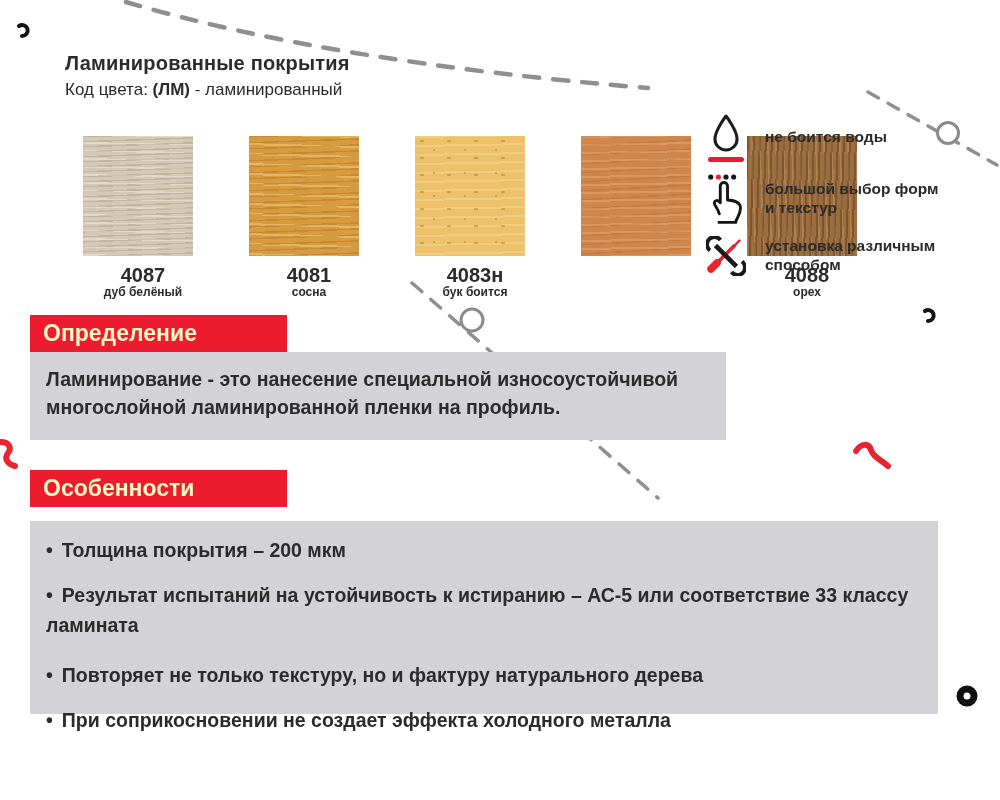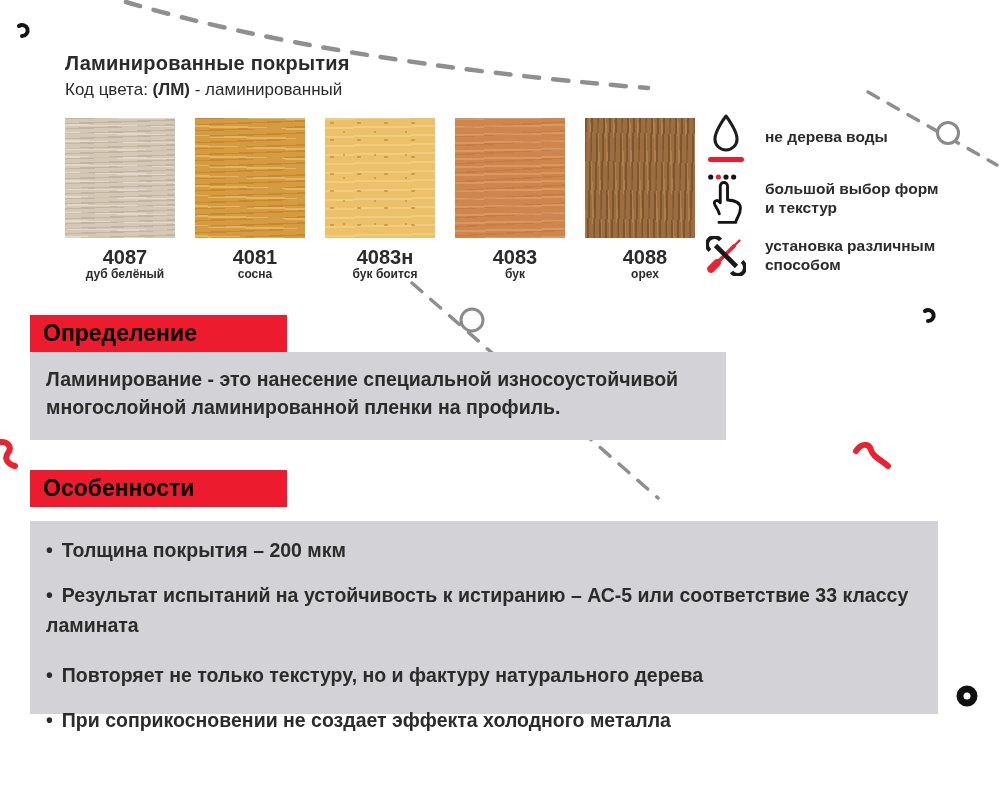--- a/index.html
+++ b/index.html
@@ -8,21 +8,21 @@
   .decor{position:absolute;left:0;top:0;z-index:0;pointer-events:none;}
 
   
   .hdr{position:absolute;left:65px;top:52px;z-index:1;}
   .hdr h1{margin:0;font-size:20px;font-weight:800;letter-spacing:.2px;color:#2b2b2b;}
   .hdr .sub{margin:5px 0 0 0;font-size:17px;font-weight:500;}
   .hdr .sub b{font-weight:800;}
 
   
   .swatches{position:absolute;left:65px;top:118px;z-index:1;display:flex;gap:10px;}
-  .swatch{width:120px;margin:0;text-align:center;}
+  .swatch{width:120px;margin:18px;text-align:center;}
   .tex{width:110px;height:120px;}
   .code{margin-top:9px;font-size:20px;font-weight:800;line-height:1.05;}
   .name{font-size:12px;font-weight:600;line-height:1.15;}
 
   .t1{background-image:repeating-linear-gradient(178deg,rgba(125,110,90,.22) 0 1.5px,transparent 1.5px 5px),
       repeating-linear-gradient(181deg,rgba(255,255,255,.30) 0 1.5px,transparent 1.5px 8px);}
   .t2{background-image:repeating-linear-gradient(178deg,rgba(150,95,20,.28) 0 1.5px,transparent 1.5px 6px),
       repeating-linear-gradient(181.5deg,rgba(255,225,160,.35) 0 2px,transparent 2px 10px);}
   .t3{background-image:radial-gradient(3px 2px at 7px 5px,rgba(170,105,25,.45) 55%,transparent 60%),
       radial-gradient(2.5px 1.5px at 19px 14px,rgba(170,105,25,.38) 55%,transparent 60%),
@@ -35,21 +35,21 @@
 
   
   .benefits{position:absolute;left:703px;top:112px;z-index:1;display:flex;flex-direction:column;gap:11px;width:270px;}
   .brow{display:flex;align-items:center;gap:16px;}
   .bicon{width:46px;display:flex;flex-direction:column;align-items:center;flex:0 0 46px;}
   .redbar{width:36px;height:5px;background:#ec1b2d;border-radius:2.5px;margin-top:3px;}
   .blabel{font-size:15.5px;font-weight:600;line-height:1.22;white-space:pre-line;}
 
   
   .band{position:absolute;left:30px;z-index:1;width:257px;height:37px;background:#ec1b2d;
-        color:#000000;font-size:23px;font-weight:800;line-height:36px;padding-left:13px;box-sizing:border-box;}
+        color:#fef9c3;font-size:23px;font-weight:800;line-height:36px;padding-left:13px;box-sizing:border-box;}
   .panel{position:absolute;left:30px;z-index:1;background:#d3d2d6;box-sizing:border-box;}
   #def-band{top:315px;}
   #def-panel{top:352px;width:696px;height:88px;padding:13px 16px;}
   #def-panel p{margin:0;font-size:19.5px;font-weight:600;line-height:1.45;white-space:pre-line;}
   #feat-band{top:470px;}
   #feat-panel{top:506px;width:908px;height:193px;padding:15px 20px 0 16px;margin-top:15px;}
   .bullet{font-size:19.5px;font-weight:600;line-height:1.5;margin-bottom:16px;}
   .bullet .marker{margin-right:9px;}
   .bullet .btext{white-space:pre-line;}
   .bullet.b2{margin-bottom:21px;}
@@ -94,43 +94,39 @@
     </figure>
     <figure class="swatch">
       <div class="tex t3" style="background-color: rgb(236, 193, 105);"></div>
       <figcaption>
         <div class="code">4083н</div>
         <div class="name">бук боится</div>
       </figcaption>
     </figure>
     <figure class="swatch">
       <div class="tex t4" style="background-color: rgb(208, 133, 74);"></div>
-      <figcaption>
-        <div class="code">4083</div>
-        <div class="name">бук</div>
-      </figcaption>
     </figure>
     <figure class="swatch">
       <div class="tex t5" style="background-color: rgb(156, 109, 63);"></div>
       <figcaption>
         <div class="code">4088</div>
         <div class="name">орех</div>
       </figcaption>
     </figure>
   </section>
 
   <aside class="benefits">
     <div class="brow">
       <div class="bicon">
         <svg width="34" height="42" viewBox="0 0 40 48">
           <path d="M20 4 C20 4 7 21 7 31 a13 13 0 0 0 26 0 C33 21 20 4 20 4 Z" fill="none" stroke="#1d1d1d" stroke-width="3.6" stroke-linejoin="round"></path>
         </svg>
         <div class="redbar"></div>
       </div>
-      <span class="blabel">не дерева воды</span>
+      <span class="blabel">не боится воды</span>
     </div>
     <div class="brow">
       <div class="bicon">
         <svg width="42" height="52" viewBox="0 0 44 54">
           <circle cx="6" cy="4" r="2.7" fill="#141414"></circle>
           <circle cx="14" cy="4" r="2.7" fill="#e82430"></circle>
           <circle cx="22" cy="4" r="2.7" fill="#141414"></circle>
           <circle cx="30" cy="4" r="2.7" fill="#141414"></circle>
           <path d="M16 31 V13.5 a3.8 3.8 0 0 1 7.6 0 V28 c6 .3 13.5 2.3 13.5 8.6
                    c0 6.4 -3 9 -4.6 13.4 M16 31 c-2 -3.6 -6.6 -3 -6.1 .8

